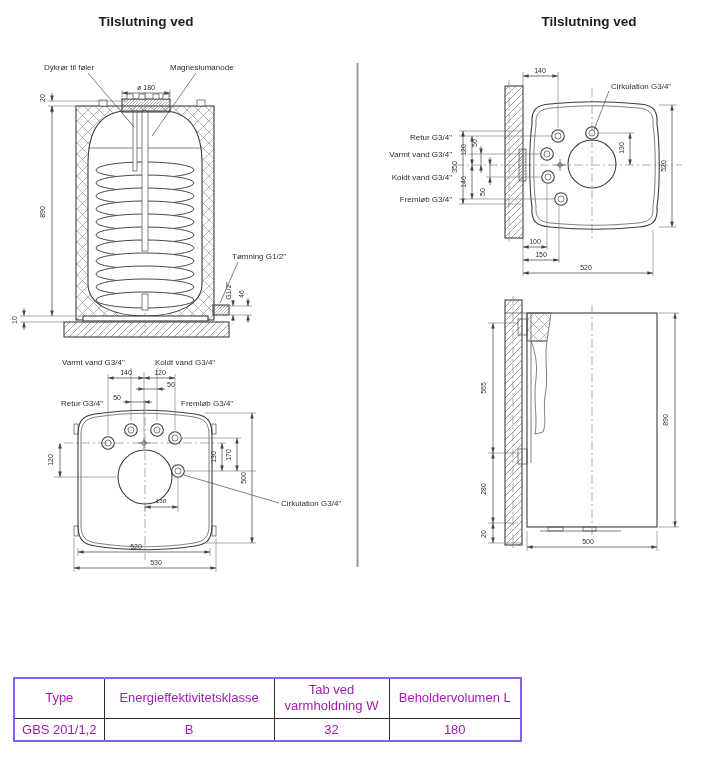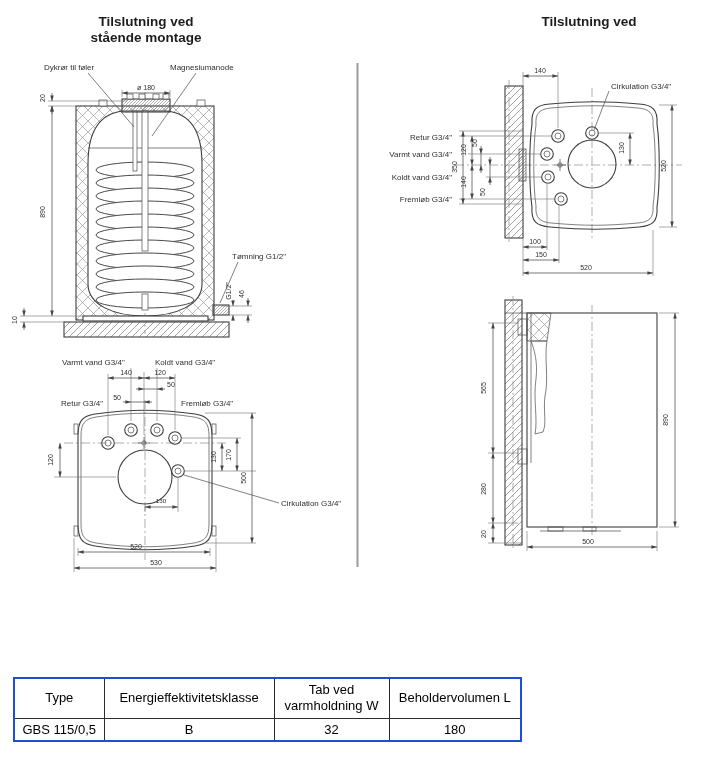--- a/index.html
+++ b/index.html
@@ -14,33 +14,32 @@
   .thinf{stroke:#4a4a4a;stroke-width:0.7;}
   .coil{stroke:#4a4a4a;stroke-width:1;fill:#fff;}
   .cl{stroke:#8b8b8b;stroke-width:0.7;stroke-dasharray:9 3 2 3;fill:none;}
   .ext{stroke:#6f6f6f;stroke-width:0.6;fill:none;}
   .dim{stroke:#555;stroke-width:0.8;fill:none;}
   text{fill:#2e2e2e;font-family:"Liberation Sans",sans-serif;}
   .lbl{font-size:8px;}
   .dimt{font-size:7px;}
   .dimts{font-size:6.2px;}
   .spec{position:absolute;left:13px;top:677px;}
-  table{border-collapse:collapse;table-layout:fixed;width:507px;border:2px solid #1d4ed8;color:#000000;}
+  table{border-collapse:collapse;table-layout:fixed;width:507px;border:2px solid #8b5cf6;color:#a21caf;}
   th,td{border:1px solid #2c2c2c;text-align:center;vertical-align:middle;}
   th{font-weight:normal;font-size:13px;line-height:1.25;padding:3px 4px;height:32px;}
   td{font-size:13px;padding:2px 4px;height:17px;}
 </style>
 </head>
 <body>
 
 <div class="page">
 
   <div class="title" style="left:36px;top:14px;">
     <div>Tilslutning ved</div>
-    <div>stående montage</div>
   </div>
   <div class="title" style="left:479px;top:14px;">
     <div>Tilslutning ved</div>
   </div>
 
   <svg width="701" height="660" viewBox="0 0 701 660">
     <defs>
       <pattern id="xh" width="11" height="11" patternUnits="userSpaceOnUse">
         <path d="M0,0 L11,11 M11,0 L0,11" stroke="#8a8a8a" stroke-width="0.6"></path>
       </pattern>
@@ -347,21 +346,21 @@
       <thead>
         <tr>
           <th>Type</th>
           <th>Energieffektivitetsklasse</th>
           <th>Tab ved varmholdning W</th>
           <th>Beholdervolumen L</th>
         </tr>
       </thead>
       <tbody>
         <tr>
-          <td>GBS 115/0,5</td>
+          <td>GBS 201/1,2</td>
           <td>B</td>
           <td>32</td>
           <td>180</td>
         </tr>
       </tbody>
     </table>
   </div>
 
 </div>
 

